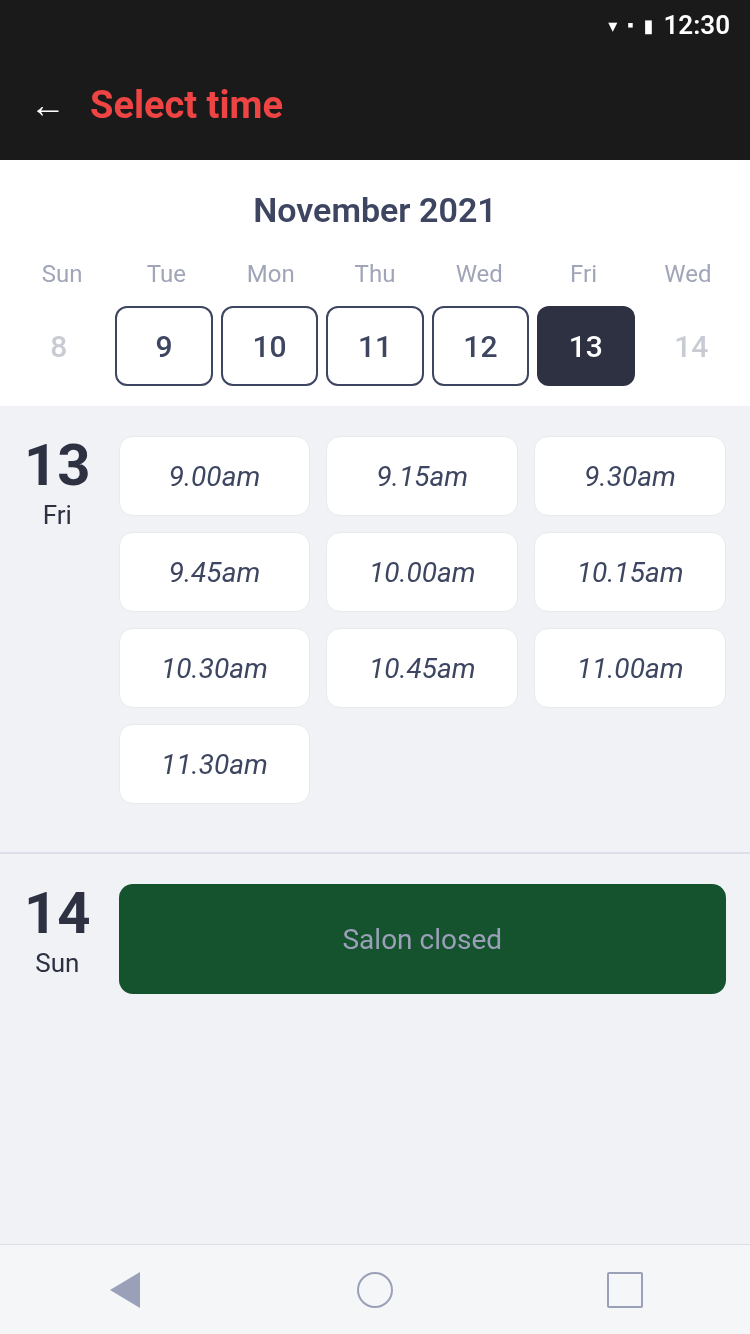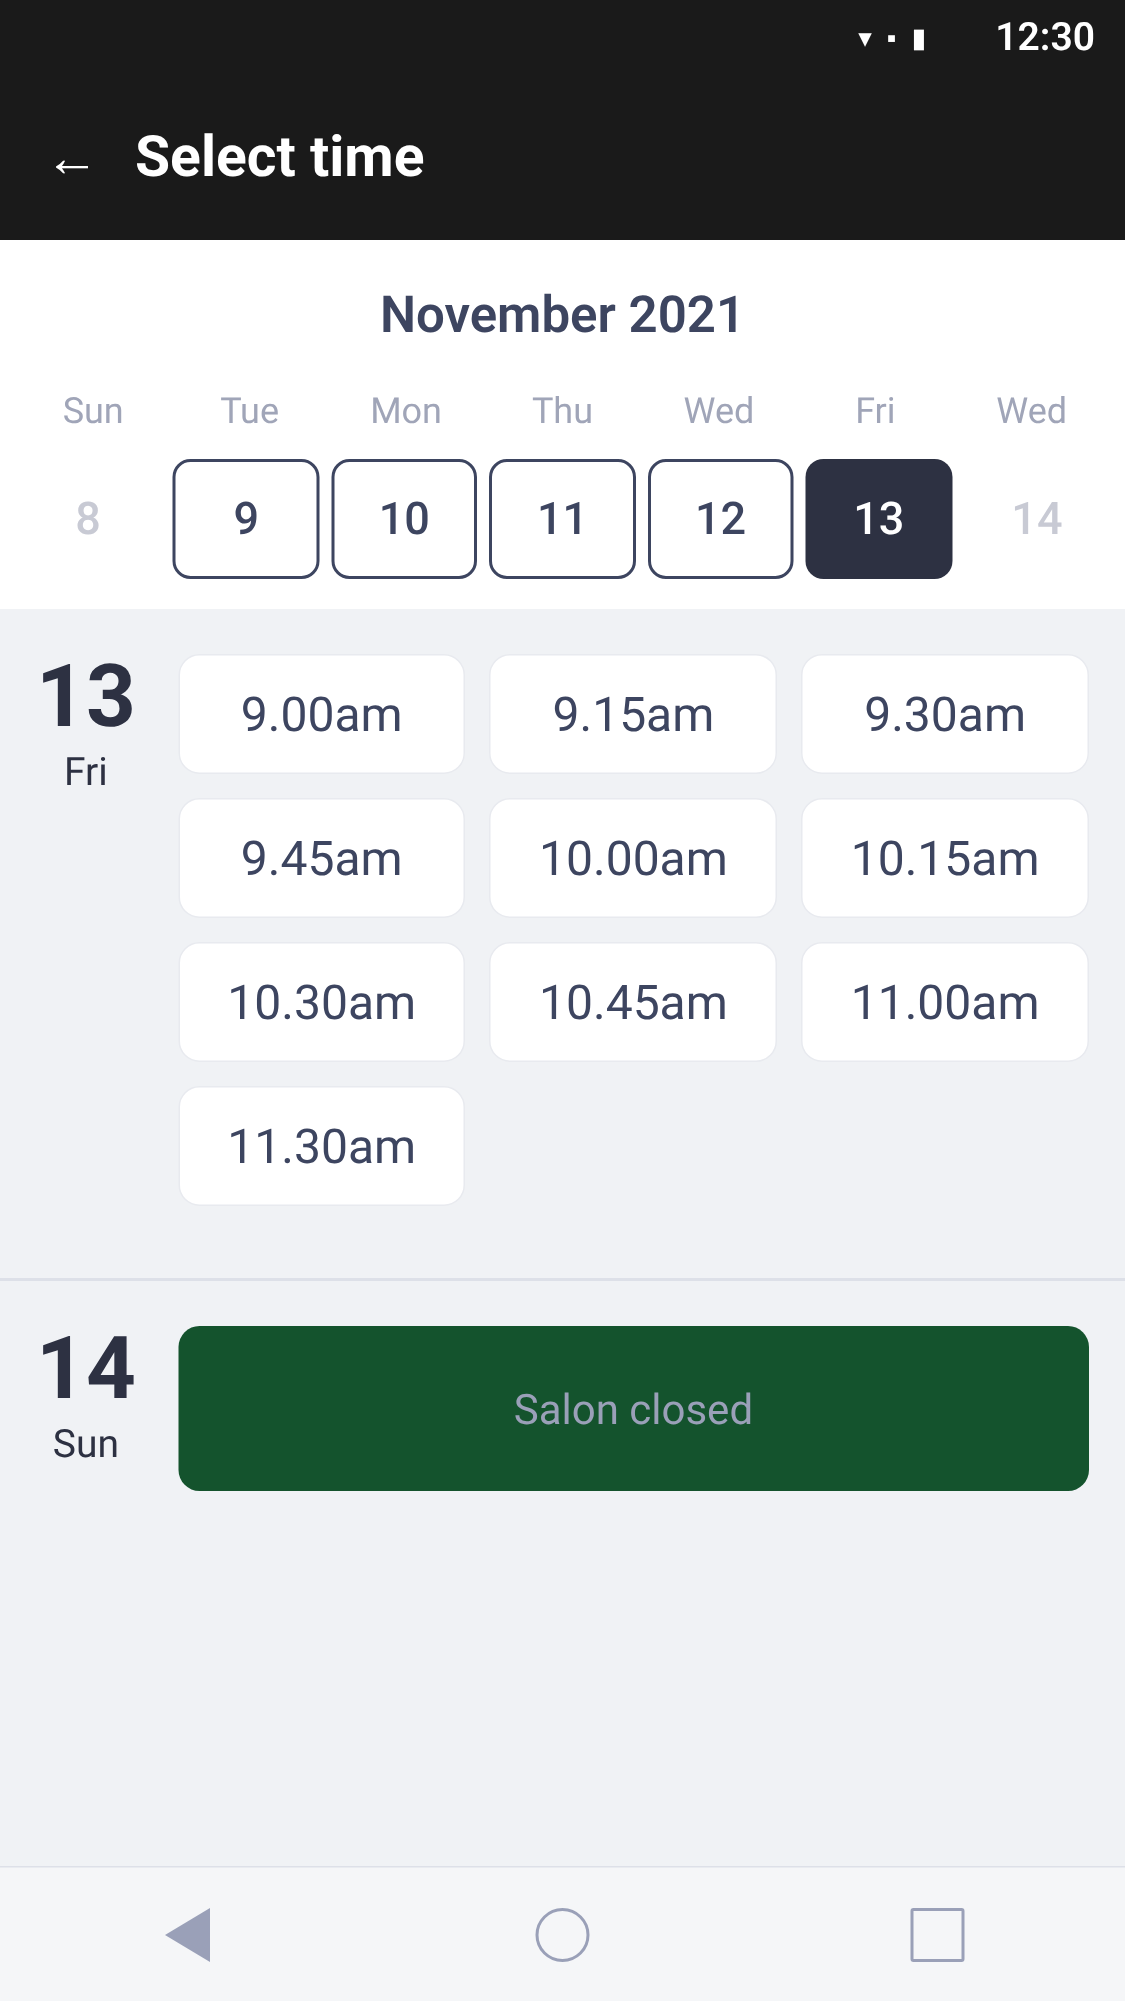--- a/index.html
+++ b/index.html
@@ -26,21 +26,20 @@
     }
     .status-icons {
       display: flex;
       align-items: center;
       gap: 10px;
     }
     .status-time {
       color: white;
       font-size: 26px;
       font-weight: 600;
-      margin-left: 36px;
     }
     .status-icon {
       color: white;
       font-size: 18px;
     }
 
     
     .header {
       width: 100%;
       height: 110px;
@@ -50,21 +49,21 @@
       padding: 0 30px;
       gap: 24px;
     }
     .back-btn {
       color: white;
       font-size: 36px;
       cursor: pointer;
       line-height: 1;
     }
     .header-title {
-      color: #ffffff;
+      color: #ef4444;
       font-size: 38px;
       font-weight: 700;
     }
 
     
     .calendar-section {
       background: white;
       padding: 30px 10px 20px;
     }
     .month-title {
@@ -161,24 +160,25 @@
       gap: 16px;
       flex: 1;
     }
     .time-slot {
       background: white;
       border-radius: 14px;
       height: 80px;
       display: flex;
       align-items: center;
       justify-content: center;
-      font-size: 32px;
+      font-size: 28px;
       color: #3d4560;
       cursor: pointer;
       border: 1.5px solid #e8eaef;
+      font-style: italic;
     }
 
     
     .section-divider {
       height: 2px;
       background: #dde0e8;
       margin: 0 0;
     }
 
     

